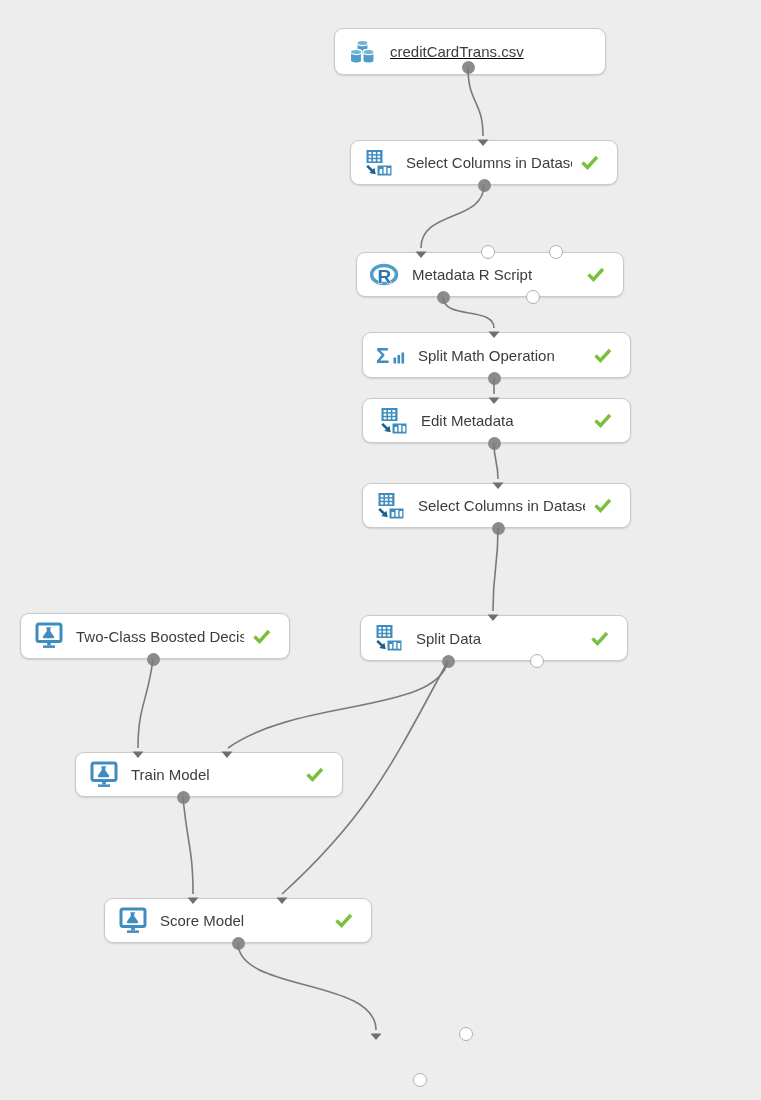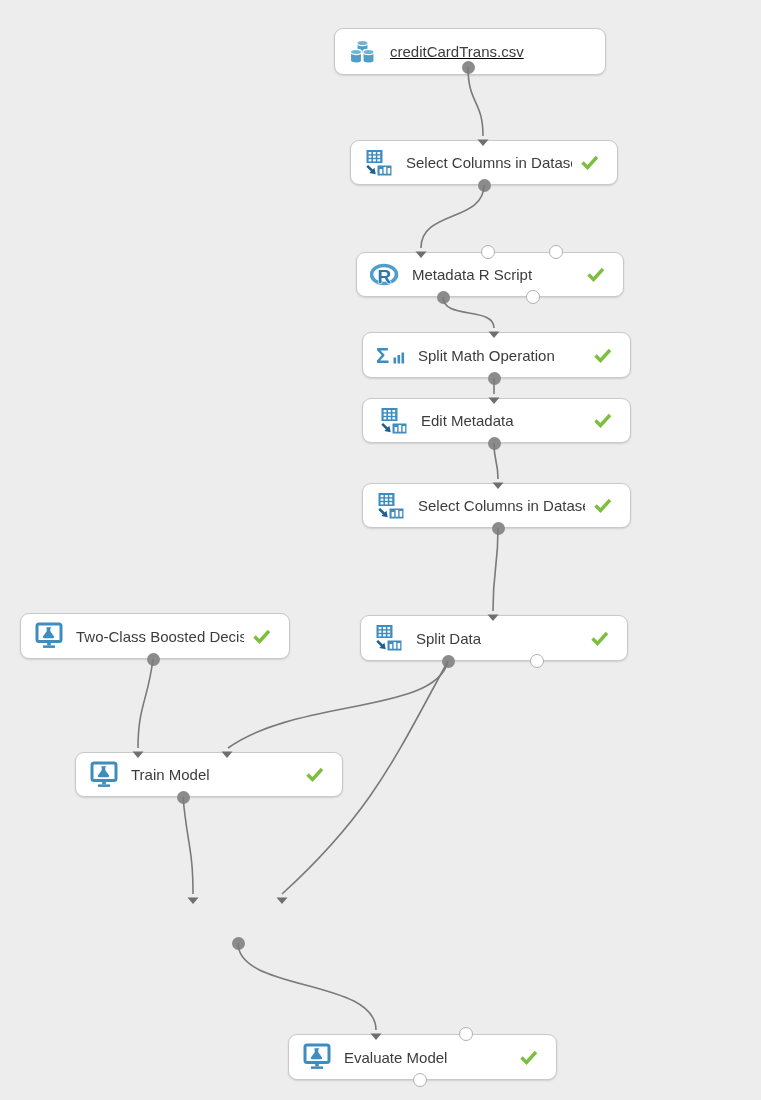--- a/index.html
+++ b/index.html
@@ -264,32 +264,32 @@
         </svg>
       </span>
       <span class="label">Train Model</span>
       <span class="check">
         <svg width="19" height="15" viewBox="0 0 19 15">
           <path d="M2.5 7.5 L7.5 12.5 L17 2" fill="none" stroke="#7cbf3f" stroke-width="3.4"></path>
         </svg>
       </span>
     </div>
     <div class="port port-filled" style="left: 176.5px; top: 790.5px;"></div>
-    <div class="port port-filled" style="left: 231.5px; top: 936.5px;"></div>
-    <div class="module" style="left: 288px; top: 1034px; width: 269px; height: 46px;">
+    <div class="module" style="left: 104px; top: 898px; width: 268px; height: 45px;">
       <span class="icon">
         <svg width="28" height="28" viewBox="0 0 28 28">
           <rect x="2" y="2" width="24" height="17.5" rx="2" fill="#fff" stroke="#3f8dbe" stroke-width="3"></rect>
           <path d="M11.8 5.2 h4.4 v1.1 h-0.9 v2.9 l3.6 5.1 c0.7 1 0.2 1.9 -1 1.9 h-8.8 c-1.2 0 -1.7 -0.9 -1 -1.9 l3.6 -5.1 V6.3 h-0.9 z" fill="#3f8dbe"></path>
           <rect x="12.2" y="20.5" width="3.6" height="2.9" fill="#3f8dbe"></rect>
           <rect x="8" y="23.4" width="12" height="2.5" fill="#3f8dbe"></rect>
         </svg>
       </span>
-      <span class="label">Evaluate Model</span>
-      <span class="check">
-        <svg width="19" height="15" viewBox="0 0 19 15">
-          <path d="M2.5 7.5 L7.5 12.5 L17 2" fill="none" stroke="#7cbf3f" stroke-width="3.4"></path>
-        </svg>
-      </span>
-    </div>
+      <span class="label">Score Model</span>
+      <span class="check">
+        <svg width="19" height="15" viewBox="0 0 19 15">
+          <path d="M2.5 7.5 L7.5 12.5 L17 2" fill="none" stroke="#7cbf3f" stroke-width="3.4"></path>
+        </svg>
+      </span>
+    </div>
+    <div class="port port-filled" style="left: 231.5px; top: 936.5px;"></div>
     <div class="port port-free" style="left: 459px; top: 1027px;"></div>
     <div class="port port-free" style="left: 413px; top: 1073px;"></div>
   </div>
 
 </body></html>

